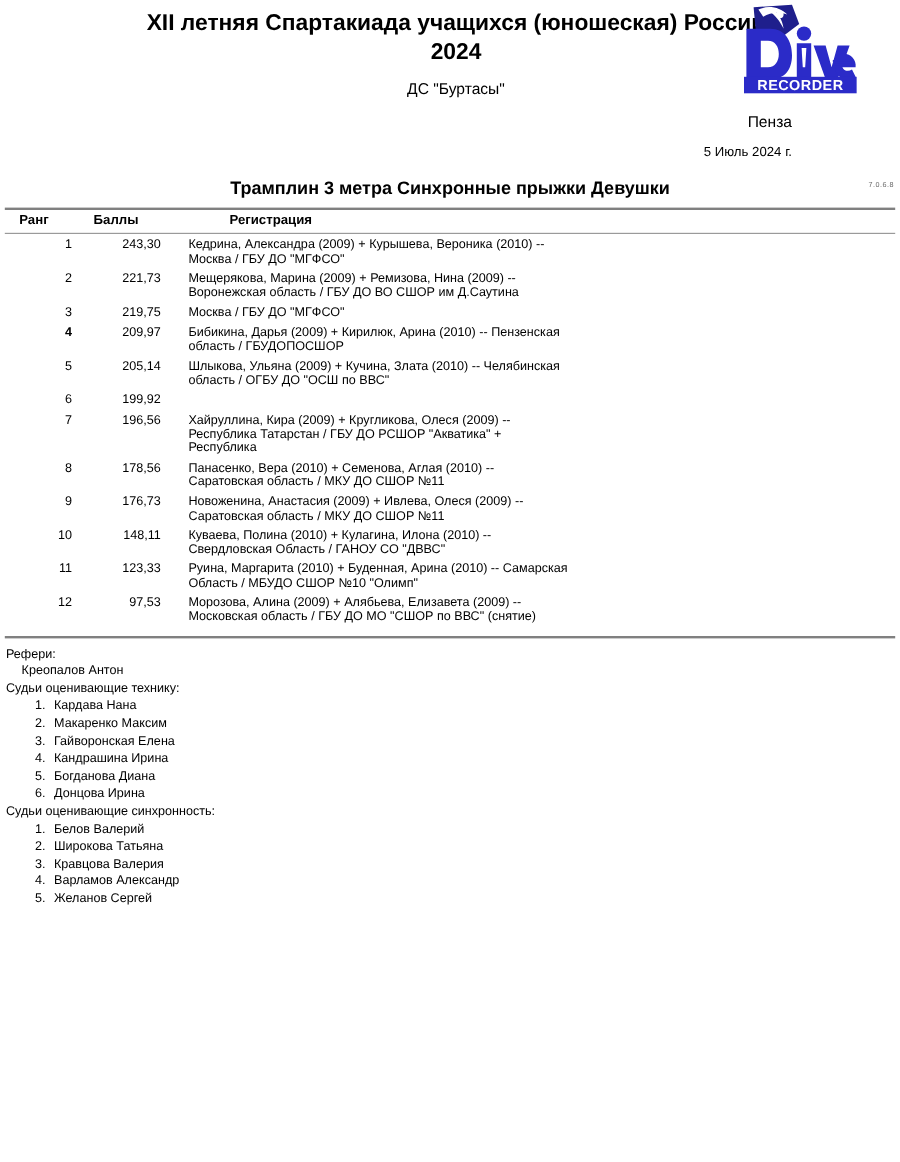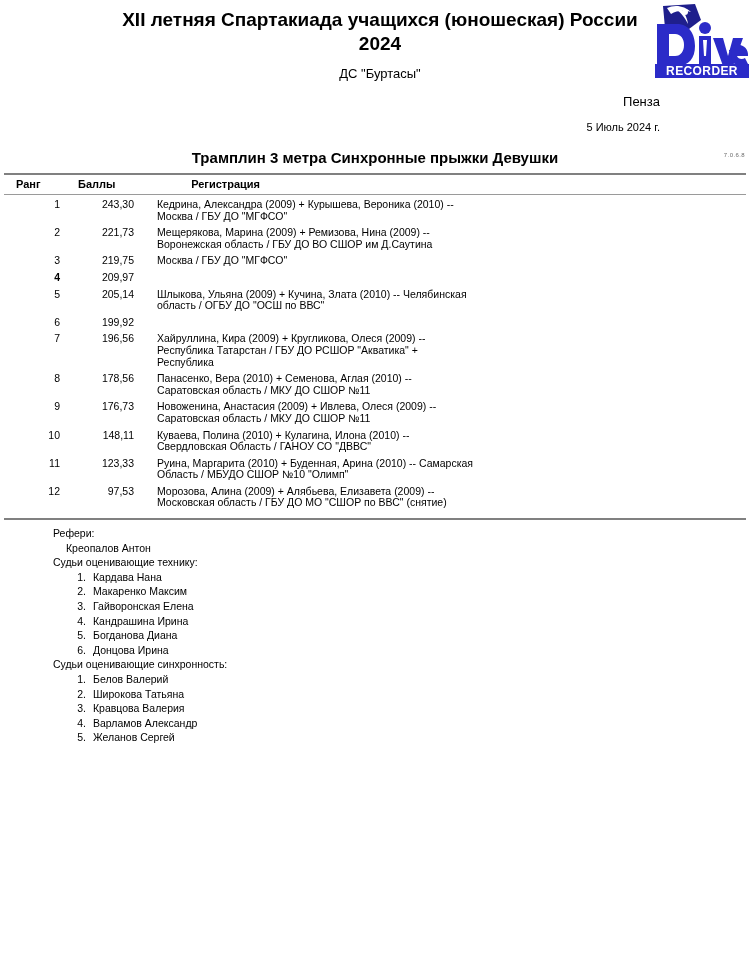--- a/index.html
+++ b/index.html
@@ -57,21 +57,21 @@
     margin-top: 10px;
     width: 560px;
     margin-left: auto;
     margin-right: auto;
     padding-left: 10px;
   }
 
   
   .logo {
     position: absolute;
-    left: 655px;
+    left: 620px;
     top: 2px;
     width: 94px;
     height: 76px;
   }
 
   
   .event-row {
     position: relative;
     margin-top: 14px;
     height: 22px;
@@ -144,21 +144,20 @@
     width: 62px;
   }
   .row .col-name { padding-left: 13px; }
   .row.bold-rank .col-rank { font-weight: bold; }
 
   
   .officials {
     padding: 6px 4px 0 4px;
     font-size: 10.5px;
     line-height: 14.6px;
-    margin-left: 48px;
   }
   .off-heading { padding-left: 1px; }
   .off-single { padding-left: 14px; }
   .off-list { margin: 0; padding: 0; list-style: none; }
   .off-list li {
     display: flex;
     padding-left: 18px;
   }
   .off-num {
     width: 16px;
@@ -245,20 +244,24 @@
           <div class="col-rank">3</div>
           <div class="col-score">219,75</div>
           <div class="col-name">
             <div>Москва / ГБУ ДО "МГФСО"</div>
           </div>
           <div class="col-reg"></div>
         </div>
         <div class="row bold-rank">
           <div class="col-rank">4</div>
           <div class="col-score">209,97</div>
+          <div class="col-name">
+            <div>Бибикина, Дарья (2009) + Кирилюк, Арина (2010) -- Пензенская</div>
+            <div>область / ГБУДОПОСШОР</div>
+          </div>
           <div class="col-reg"></div>
         </div>
         <div class="row">
           <div class="col-rank">5</div>
           <div class="col-score">205,14</div>
           <div class="col-name">
             <div>Шлыкова, Ульяна (2009) + Кучина, Злата (2010) -- Челябинская</div>
             <div>область / ОГБУ ДО "ОСШ по ВВС"</div>
           </div>
           <div class="col-reg"></div>

